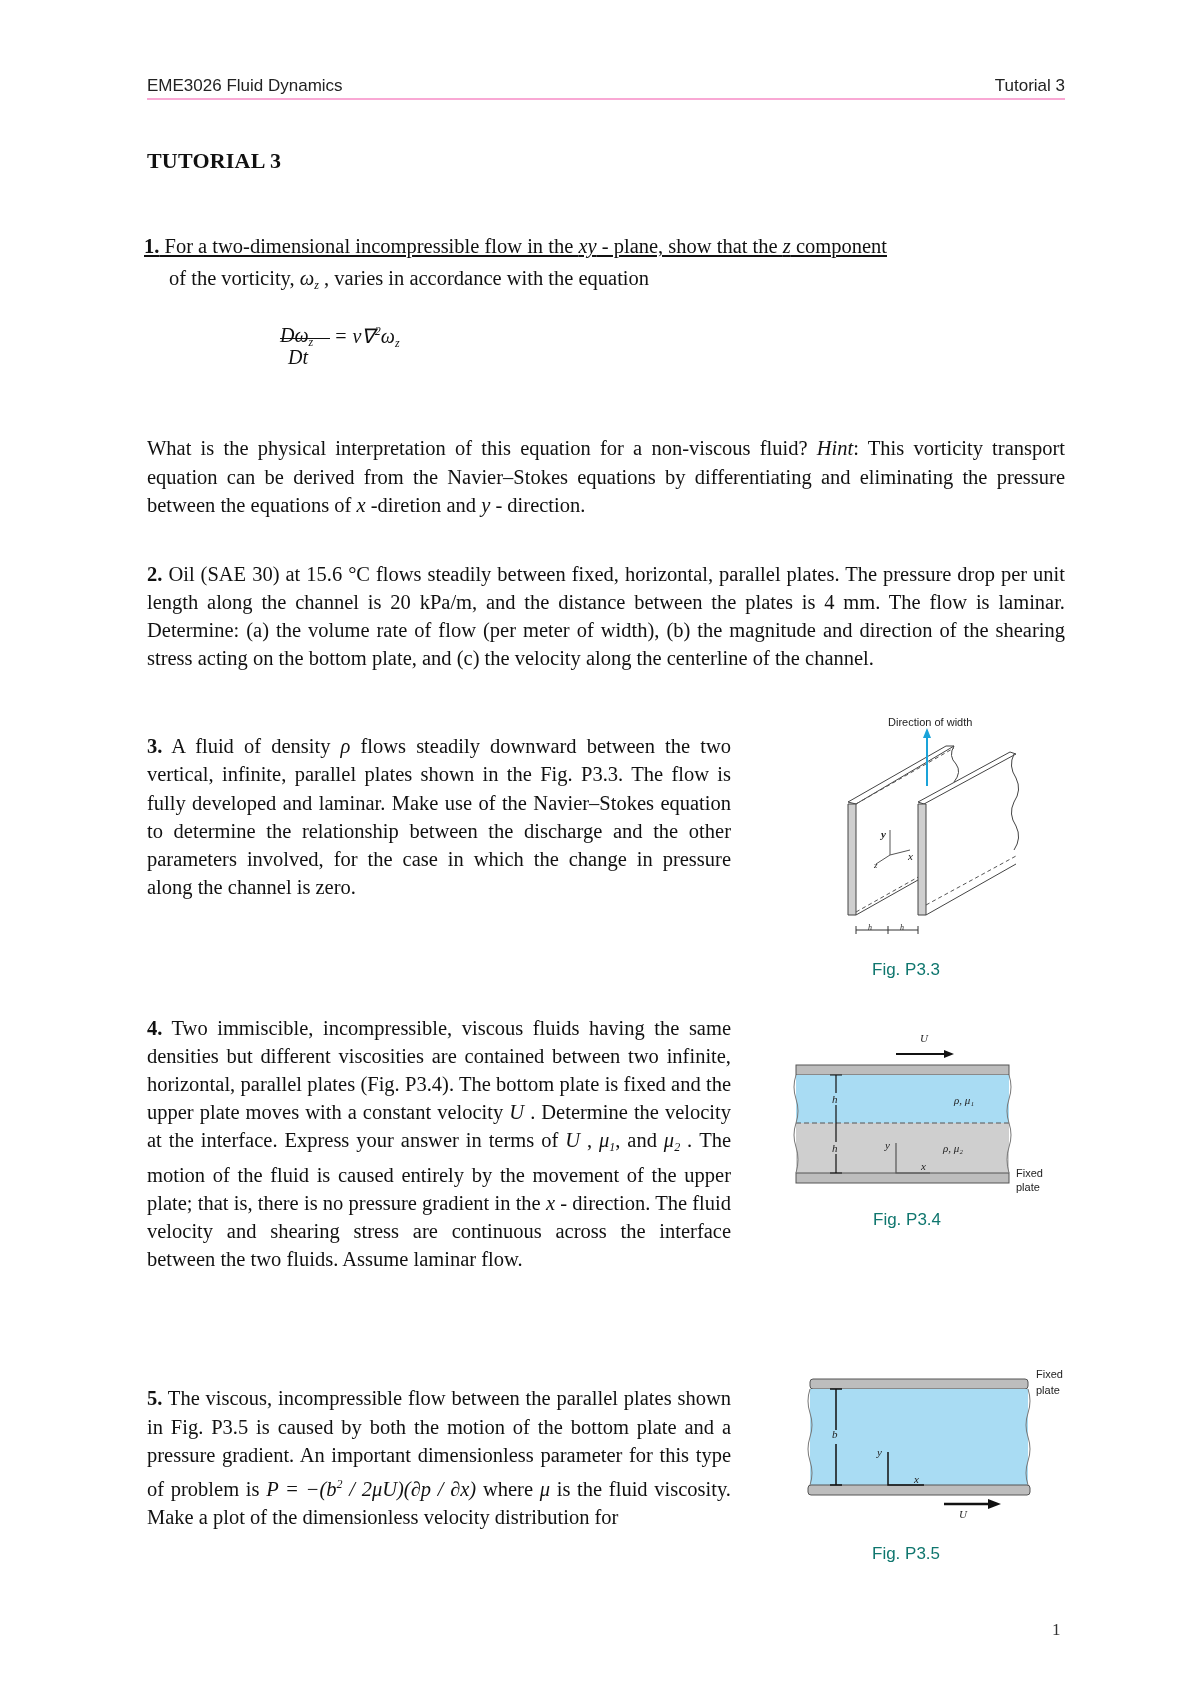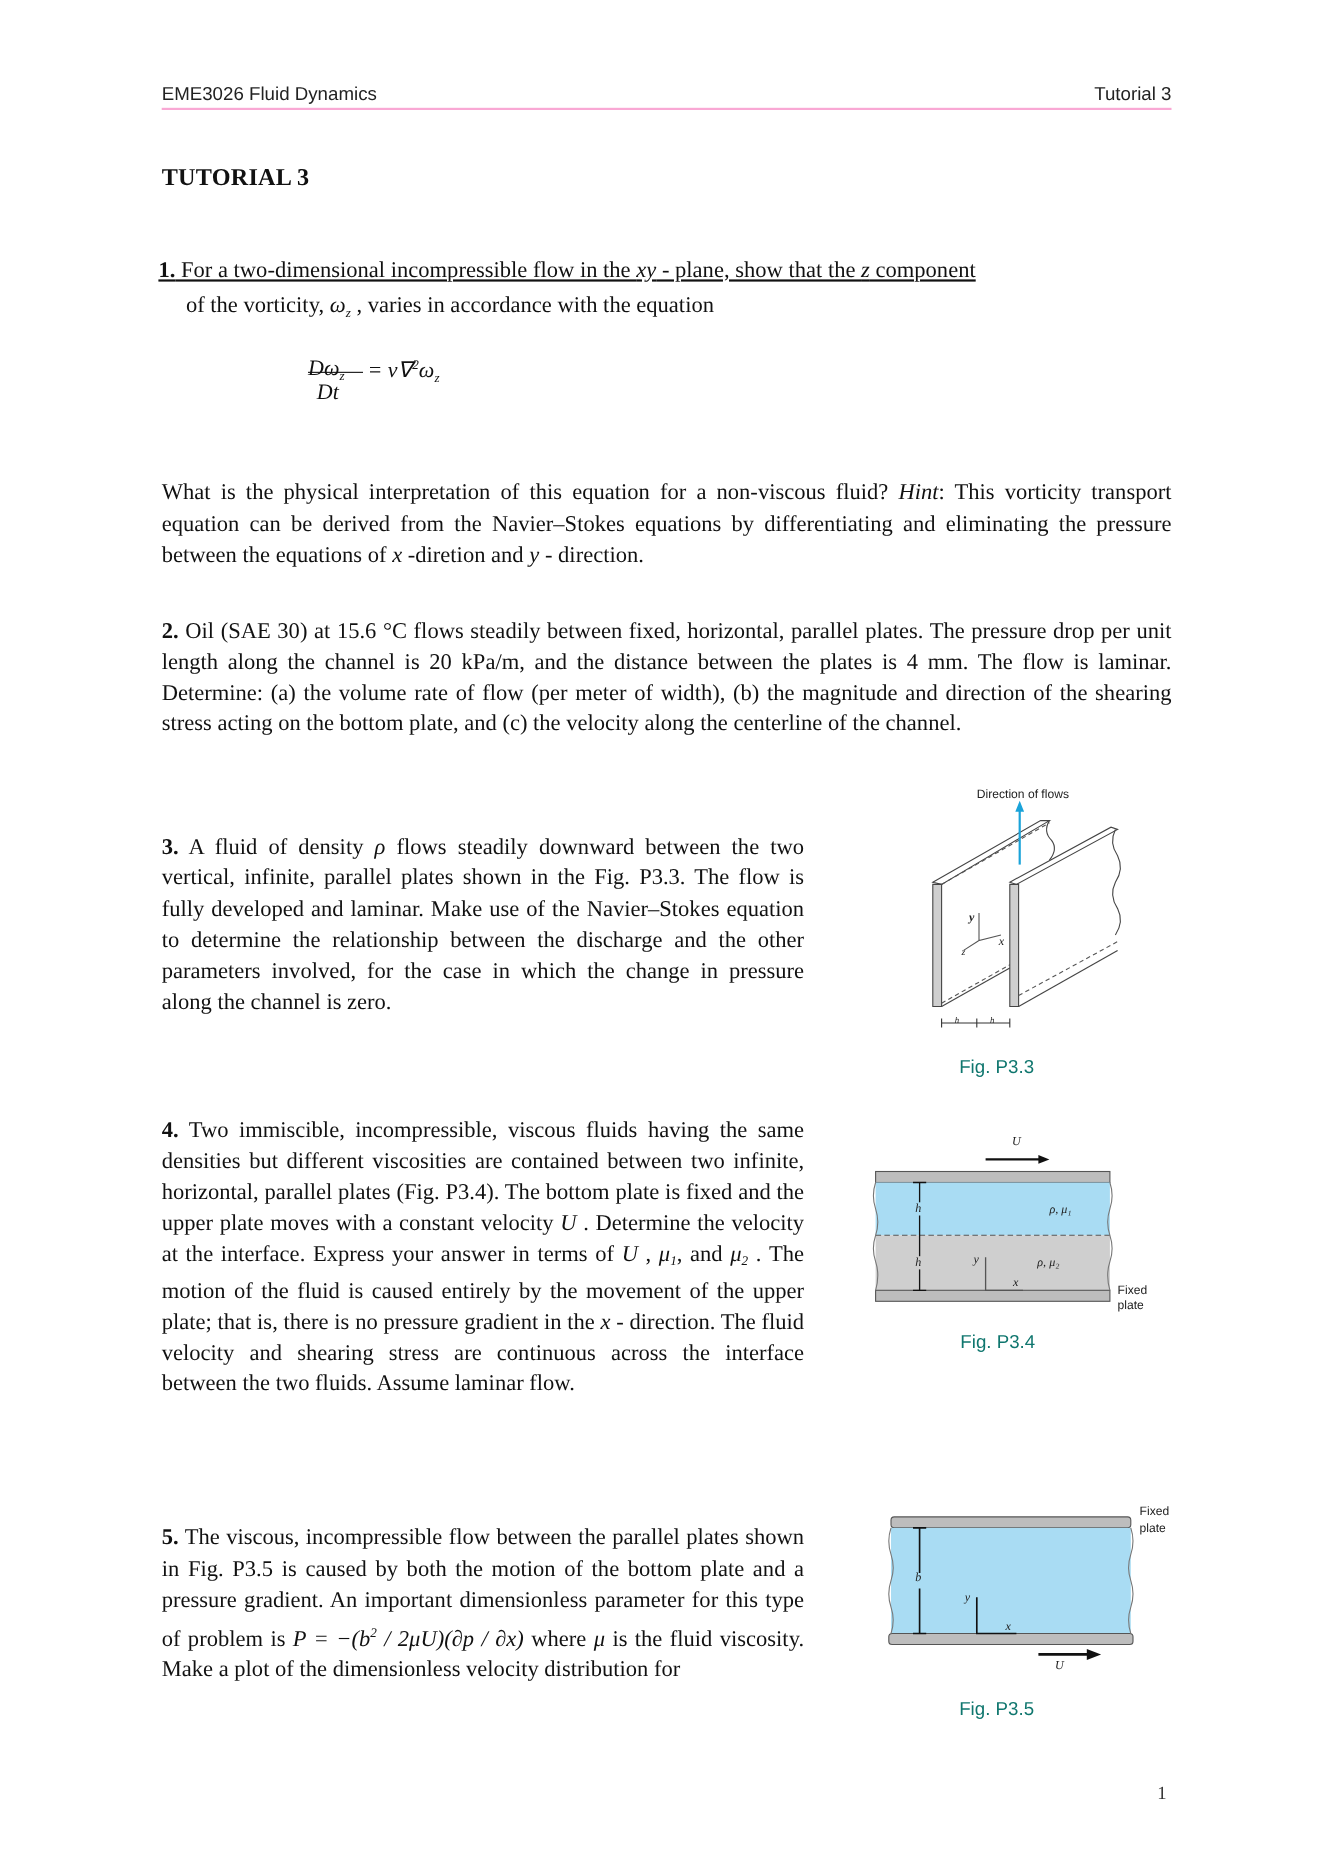--- a/index.html
+++ b/index.html
@@ -25,21 +25,21 @@
   .q1b { left: 147px; top: 264px; width: 918px; margin-left: 22px; }
   .eq { position: absolute; left: 280px; top: 308px; font-size: 20px; }
   .eq .num { position: absolute; left: 0; top: 0; font-style: italic; margin-top: 16px; }
   .eq .bar { position: absolute; left: 0; top: 30px; width: 50px; border-top: 1.5px solid #111; }
   .eq .den { position: absolute; left: 8px; top: 38px; font-style: italic; }
   .eq .rhs { position: absolute; left: 54px; top: 16px; font-style: italic; white-space: nowrap; }
   .q1c { left: 147px; top: 386px; width: 918px; line-height: 28.5px; margin-top: 48px; }
 
   .q2 { left: 147px; top: 560px; width: 918px; }
 
-  .q3 { left: 147px; top: 756px; width: 584px; line-height: 28.3px; }
+  .q3 { left: 147px; top: 732px; width: 584px; line-height: 28.3px; }
   .q4 { left: 147px; top: 1014px; width: 584px; line-height: 28px; }
   .q5 { left: 147px; top: 1384px; width: 584px; line-height: 28.5px; }
 
   .fig { position: absolute; }
   .figcap { position: absolute; font-family: "Liberation Sans", sans-serif; font-weight: normal; font-size: 17px; color: #0f766e; }
   .figlabel { position: absolute; font-family: "Liberation Sans", sans-serif; font-size: 11px; color: #222; }
   .pagenum { position: absolute; left: 1052px; top: 1620px; font-size: 17px; font-family: "Liberation Serif", serif; color: #333; }
 </style>
 </head>
 <body>
@@ -71,21 +71,21 @@
 
   <div class="para q2">
     <b>2.</b><span> Oil (SAE 30) at 15.6 °C flows steadily between fixed, horizontal, parallel plates. The pressure drop per unit length along the channel is 20 kPa/m, and the distance between the plates is 4 mm. The flow is laminar. Determine: (a) the volume rate of flow (per meter of width), (b) the magnitude and direction of the shearing stress acting on the bottom plate, and (c) the velocity along the centerline of the channel.</span>
   </div>
 
   <div class="para q3">
     <b>3.</b><span> A fluid of density </span><span class="math">ρ</span><span> flows steadily downward between the two vertical, infinite, parallel plates shown in the Fig. P3.3. The flow is fully developed and laminar. Make use of the Navier–Stokes equation to determine the relationship between the discharge and the other parameters involved, for the case in which the change in pressure along the channel is zero.</span>
   </div>
 
   <div class="fig" style="left:820px; top:700px; width:220px; height:290px;">
-    <div class="figlabel" style="left:68px; top:16px; font-size:11px;">Direction of flows</div>
+    <div class="figlabel" style="left:68px; top:16px; font-size:11px;">Direction of width</div>
     <svg width="220" height="260" viewBox="0 0 220 260" style="position:absolute;left:0;top:0;">
 
       <path d="M28 102 L126 46 L134 46 L36 104 Z" fill="#fff" stroke="#444" stroke-width="1"></path>
       <path d="M28 104 L28 215 L36 215 L36 104 Z" fill="#cfcfcf" stroke="#444" stroke-width="1"></path>
       <path d="M36 104 L134 48 M36 212 L100 176" fill="none" stroke="#555" stroke-width="1" stroke-dasharray="4,3"></path>
       <path d="M134 46 q-6 10 2 18 q6 8 -2 18" fill="none" stroke="#444" stroke-width="1"></path>
 
       <path d="M98 102 L190 52 L196 54 L104 104 Z" fill="#fff" stroke="#444" stroke-width="1"></path>
       <path d="M98 104 L98 215 L106 215 L106 104 Z" fill="#cfcfcf" stroke="#444" stroke-width="1"></path>
       <path d="M106 205 L196 156" fill="none" stroke="#555" stroke-width="1" stroke-dasharray="4,3"></path>

